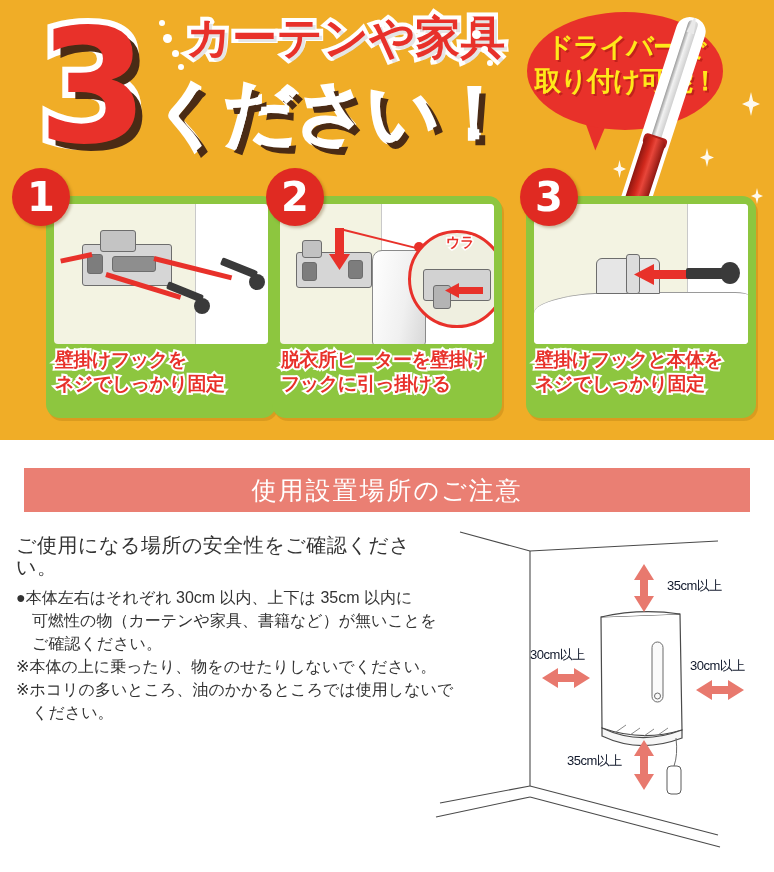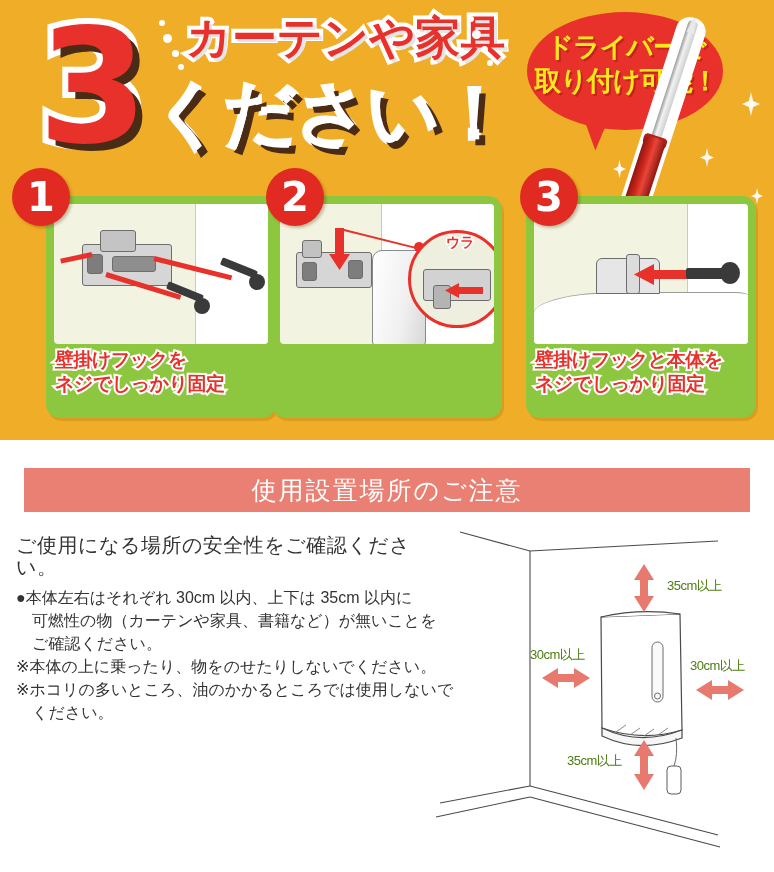--- a/index.html
+++ b/index.html
@@ -182,21 +182,21 @@
   .notes{
     position:absolute;left:16px;top:586px;width:450px;
     color:#333;font-size:16px;line-height:23px;letter-spacing:0px;
   }
   .notes .n-line{display:block;}
   .notes .indent{padding-left:16px;display:block;}
 
   
   .room{position:absolute;left:430px;top:520px;width:344px;height:330px;}
   .dim-label{
-    position:absolute;color:#4d7c0f;font-size:13px;white-space:nowrap;
+    position:absolute;color:#0f172a;font-size:13px;white-space:nowrap;
     letter-spacing:-.5px;
   }
 </style>
 </head>
 <body>
 
 <div class="banner">
 
   <div class="big-three">3</div>
 
@@ -276,20 +276,22 @@
 
       <div class="ura-circle" style="left:128px;top:26px;width:92px;height:92px;">
         <div class="hook" style="left:12px;top:36px;width:66px;height:30px;background:#d2d2d2;"></div>
         <div class="hook" style="left:22px;top:52px;width:16px;height:22px;background:#b4b4b4;"></div>
         <div class="red-arrow" style="left:44px;top:54px;width:28px;height:7px;"></div>
         <div class="red-arrow" style="left:34px;top:50px;width:14px;height:15px;clip-path:polygon(100% 0,100% 100%,0 50%);"></div>
       </div>
       <div class="ura-label" style="left:166px;top:30px;">ウラ</div>
     </div>
     <div class="panel-cap">
+      <div>脱衣所ヒーターを壁掛け</div>
+      <div>フックに引っ掛ける</div>
     </div>
   </div>
   <div class="badge b2">2</div>
 
   <div class="panel p3">
     <div class="panel-img">
       <div class="wall-white" style="width:60px;"></div>
 
       <div style="position:absolute;left:0;top:88px;width:214px;height:52px;background:#ffffff;border-top:1.4px solid #9a9a9a;border-radius:40% 6% 0 0;"></div>
 

